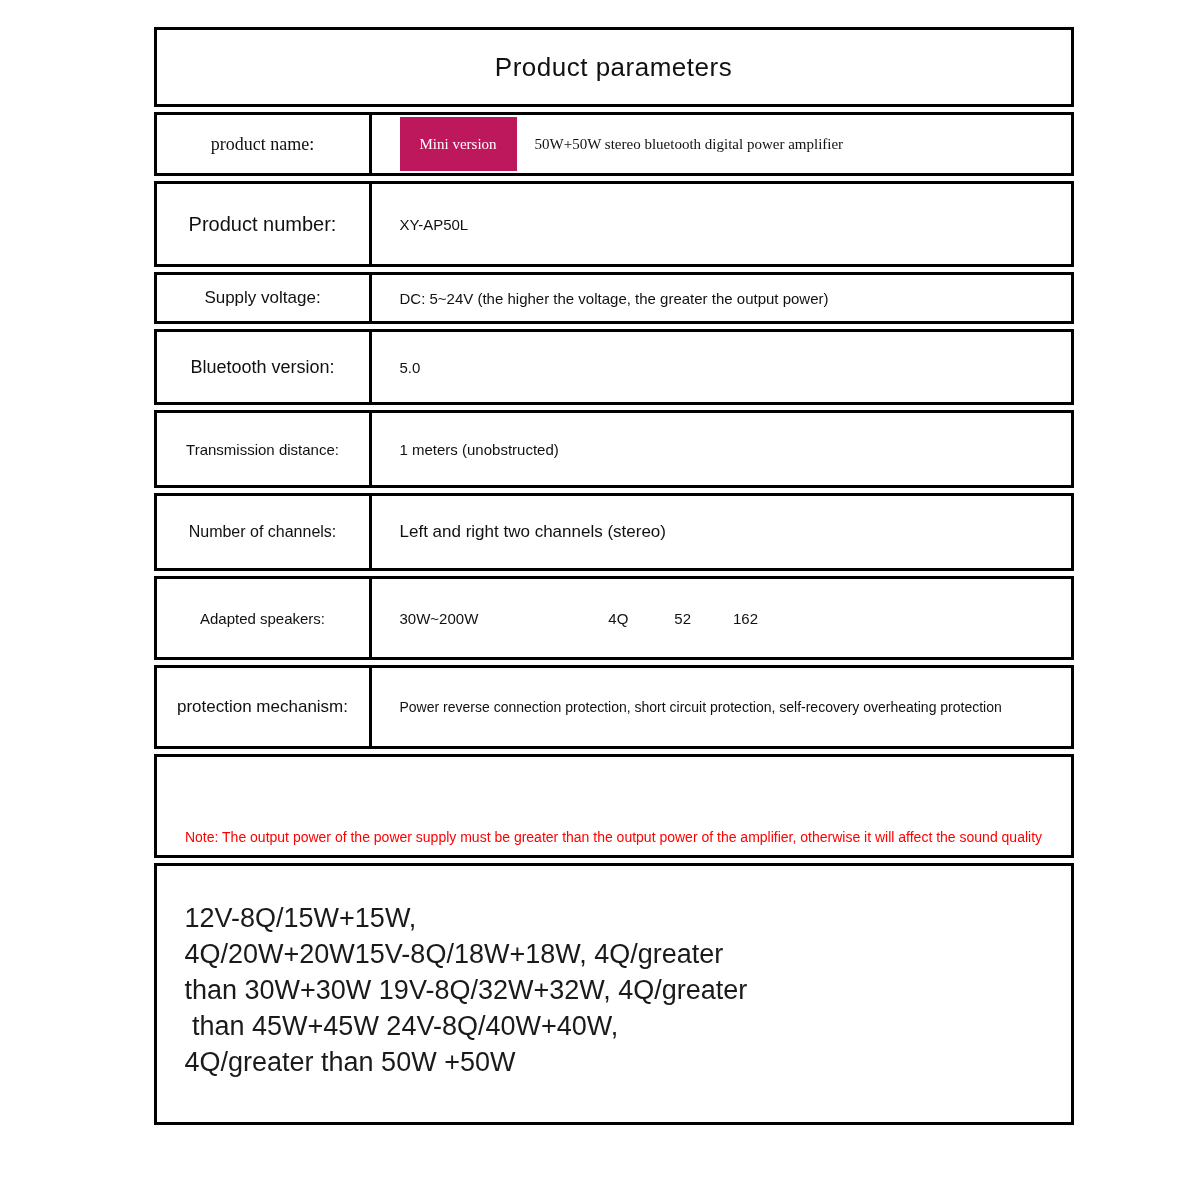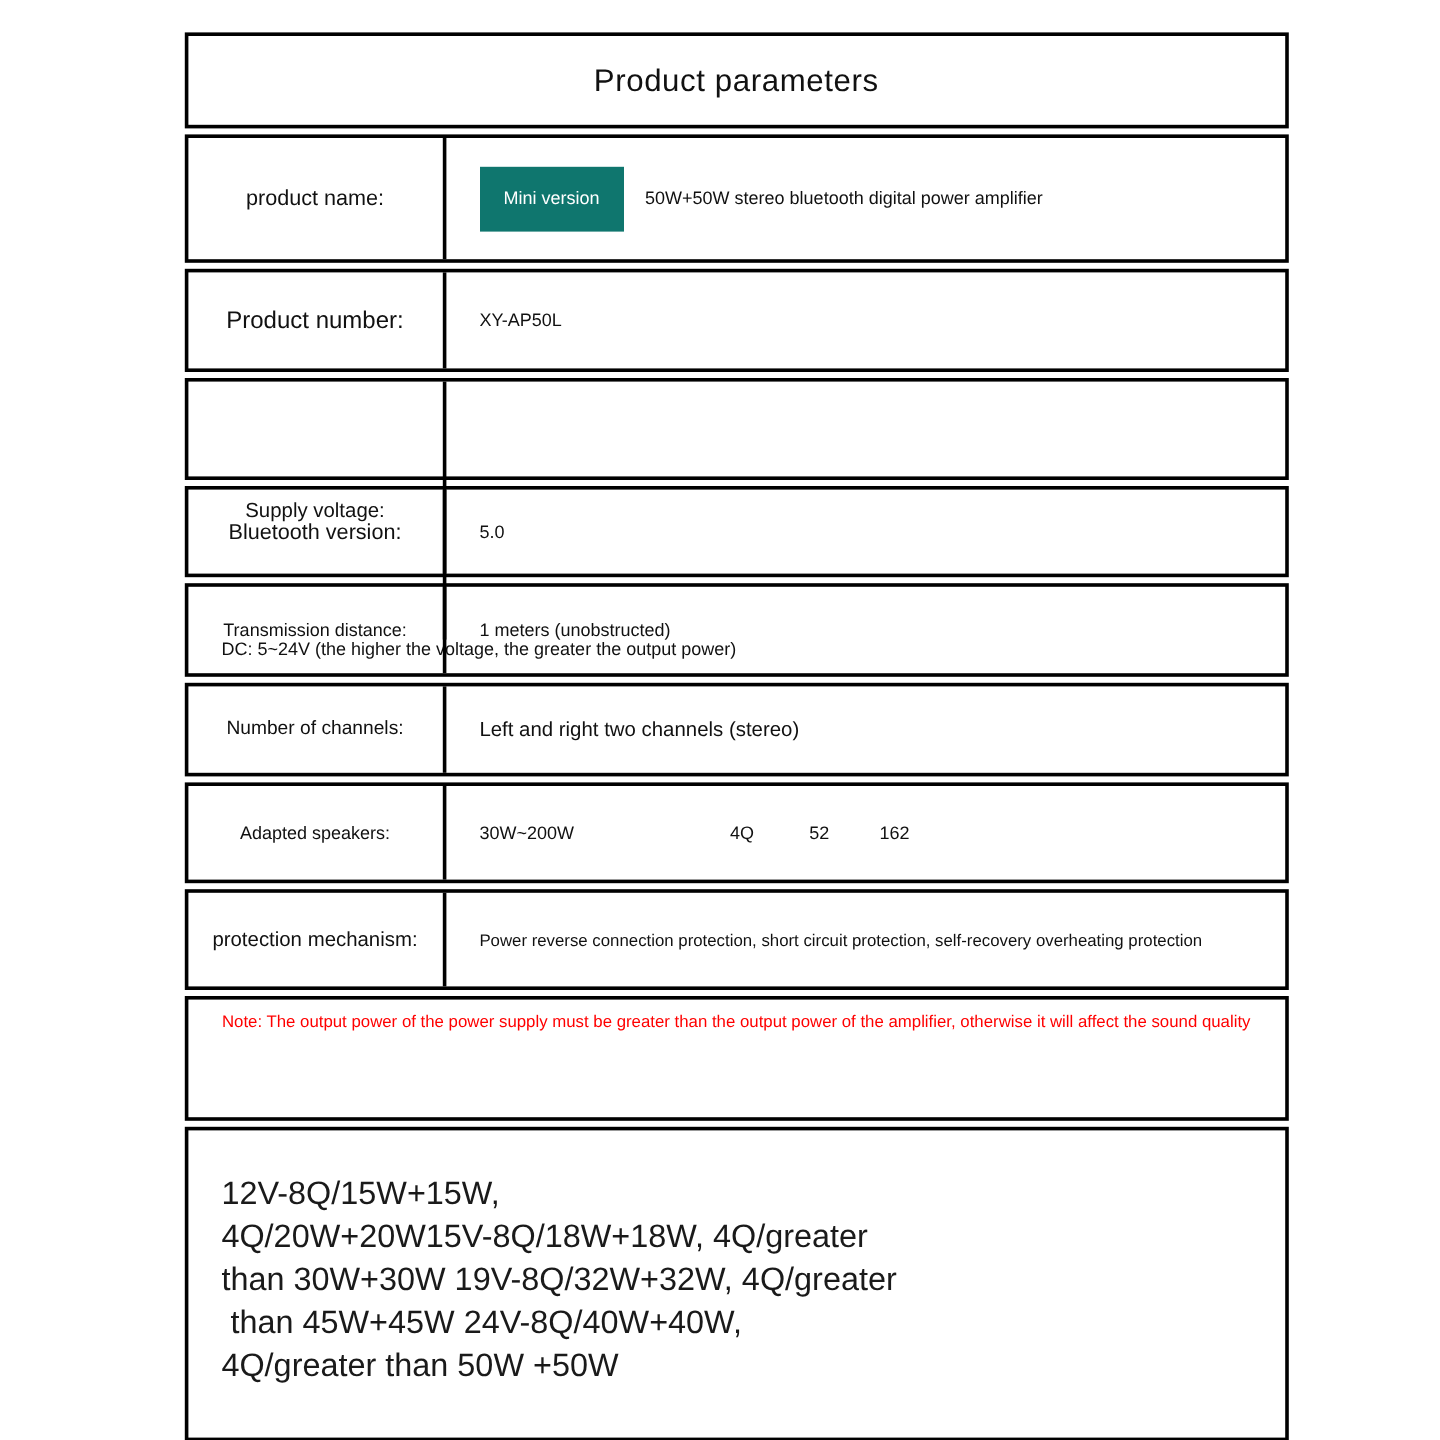--- a/index.html
+++ b/index.html
@@ -55,23 +55,23 @@
   }
   .row .value-cell {
     flex: 1 1 auto;
     display: flex;
     align-items: center;
     padding-left: 28px;
     padding-right: 20px;
     box-sizing: border-box;
     font-size: 15px;
   }
-  .r1 { height: 107px; }
+  .r1 { height: 64px; font-family: Liberation Serif, serif; }
   .r2 { height: 86px; }
-  .r3 { height: 85px; flex-direction: column; }
+  .r3 { height: 52px; }
   .r4 { height: 76px; }
   .r5 { height: 78px; }
   .r6 { height: 78px; }
   .r7 { height: 84px; }
   .r8 { height: 84px; }
 
   .r1 .label-cell { font-size: 18px; }
   .r2 .label-cell { font-size: 20px; }
   .r3 .label-cell { font-size: 17px; }
   .r4 .label-cell { font-size: 18px; }
@@ -80,36 +80,36 @@
   .r7 .label-cell { font-size: 15px; }
   .r8 .label-cell { font-size: 17px; }
 
   .r6 .value-cell { font-size: 17px; }
   .r8 .value-cell { font-size: 14px; padding-right: 14px; }
 
   .badge {
     display: inline-flex;
     align-items: center;
     justify-content: center;
-    background: #0f766e;
+    background: #be185d;
     color: #ffffff;
     font-size: 15px;
     height: 54px;
     padding: 0 20px;
     margin-right: 18px;
     flex: 0 0 auto;
   }
   .speaker-seg-1 { margin-left: 130px; }
   .speaker-seg-2 { margin-left: 46px; }
   .speaker-seg-3 { margin-left: 42px; }
 
   .note-box {
     height: 104px;
     display: flex;
-    align-items: flex-start;
+    align-items: flex-end;
     justify-content: center;
     text-align: center;
     padding: 10px 12px;
     box-sizing: border-box;
     margin-top: 3px;
   }
   .note-box .note-text {
     color: #ff0000;
     font-size: 14px;
   }

